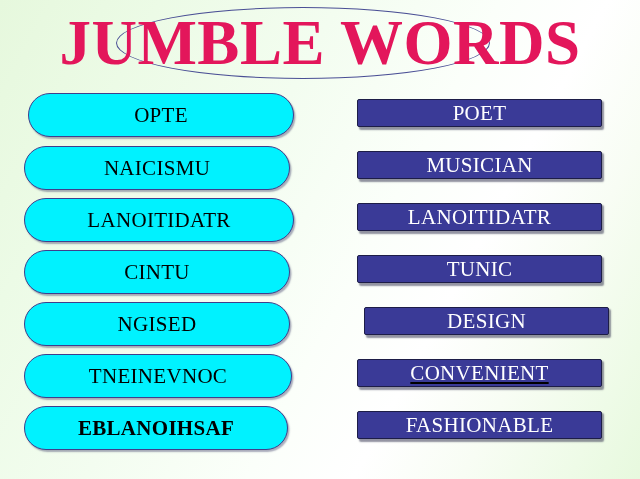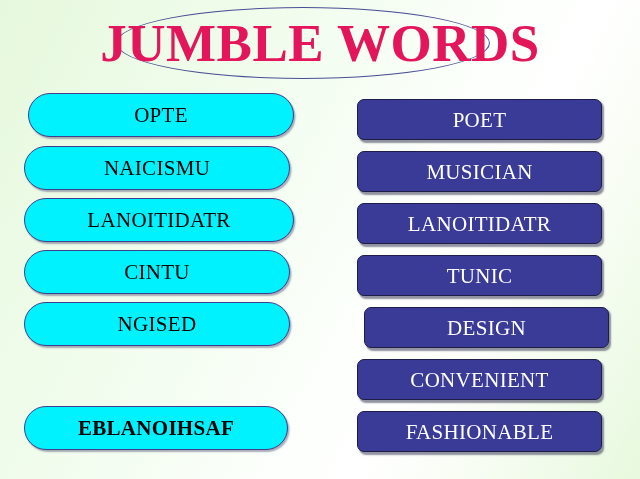--- a/index.html
+++ b/index.html
@@ -51,21 +51,21 @@
     box-sizing: border-box;
   }
   #page-title {
     position: absolute;
     left: 0;
     top: 15px;
     width: 640px;
     text-align: center;
     font-family: "Liberation Serif", serif;
     font-weight: bold;
-    font-size: 53px;
+    font-size: 63px;
     line-height: 56px;
     letter-spacing: 0.5px;
     color: #e3165b;
     white-space: nowrap;
   }
 
   
   #jumbled-column {
     position: absolute;
     left: 0;
@@ -97,24 +97,24 @@
     font-family: "Liberation Serif", serif;
     font-size: 21px;
     line-height: 22px;
     color: #000000;
     white-space: nowrap;
     letter-spacing: 0.3px;
   }
 
   .box-row {
     position: absolute;
-    height: 41px;
+    height: 28px;
     background: #3a3a97;
     border: 1.4px solid #1d1d47;
-    border-radius: 7px;
+    border-radius: 2px;
     box-sizing: border-box;
     box-shadow: 2px 2.5px 1.5px rgba(40, 40, 70, 0.5);
     display: flex;
     align-items: center;
     justify-content: center;
   }
   .box-row .row-label {
     font-family: "Liberation Serif", serif;
     font-size: 21px;
     line-height: 22px;
@@ -131,21 +131,21 @@
   #pill-4 { left: 24px;  top: 210px; width: 266px; }
   #pill-5 { left: 24px;  top: 262px; width: 268px; }
   #pill-6 { left: 24px;  top: 314px; width: 264px; font-weight: bold; }
 
   
   #box-0 { left: 7px;  top: 0px;   width: 245px; }
   #box-1 { left: 7px;  top: 52px;  width: 245px; }
   #box-2 { left: 7px;  top: 104px; width: 245px; }
   #box-3 { left: 7px;  top: 156px; width: 245px; }
   #box-4 { left: 14px;  top: 208px; width: 245px; }
-  #box-5 { left: 7px;  top: 260px; width: 245px; }
+  #box-5 { left: 7px;  top: 260px; width: 245px; text-decoration: underline; }
   #box-6 { left: 7px;  top: 312px; width: 245px; }
 </style>
 </head>
 <body>
 
 <div id="slide">
 
   <div id="title-zone">
     <div id="title-ellipse"></div>
     <div id="page-title">JUMBLE WORDS</div>
@@ -160,20 +160,23 @@
     </div>
     <div class="pill-row" id="pill-2">
       <span class="row-label">LANOITIDATR</span>
     </div>
     <div class="pill-row" id="pill-4">
       <span class="row-label">NGISED</span>
     </div>
     <div class="pill-row" id="pill-3">
       <span class="row-label">CINTU</span>
     </div>
+    <div class="pill-row" id="pill-5">
+      <span class="row-label">TNEINEVNOC</span>
+    </div>
     <div class="pill-row" id="pill-6">
       <span class="row-label">EBLANOIHSAF</span>
     </div>
   </div>
 
   <div id="answers-column">
     <div class="box-row" id="box-0">
       <span class="row-label">POET</span>
     </div>
     <div class="box-row" id="box-1">

